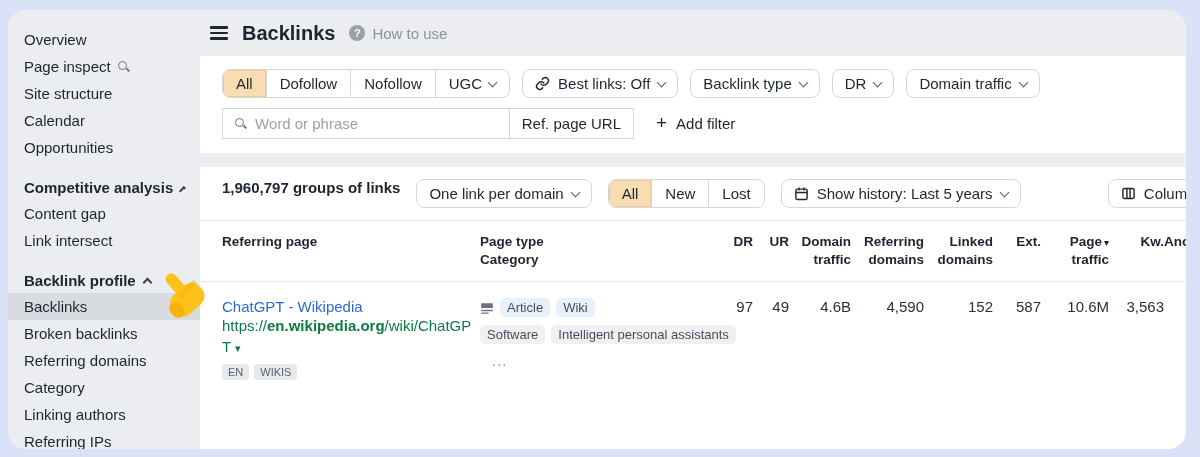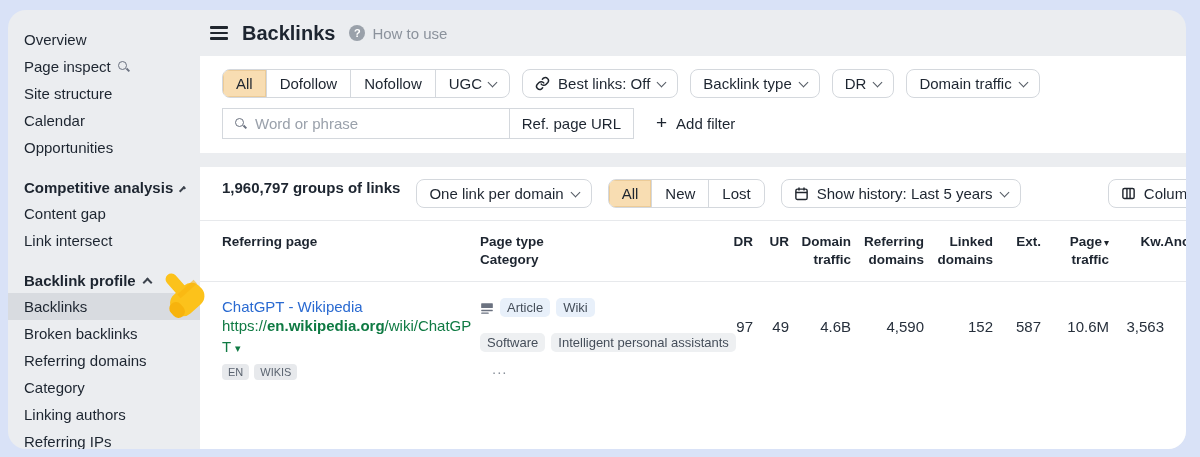--- a/index.html
+++ b/index.html
@@ -58,32 +58,32 @@
   .columns-btn{margin-left:auto;margin-right:-30px;}
   .icon-svg{flex:none;display:block;}
   .tbl{font-size:15px;}
   .tbl-header,.tbl-row{display:grid;grid-template-columns:258px 228px 45px 36px 62px 73px 69px 48px 68px 55px 60px;
     padding-left:22px;}
   .tbl-header{border-top:1px solid #e7e9ec;border-bottom:1px solid #e7e9ec;padding-top:12px;padding-bottom:12px;
     font-size:13.5px;font-weight:700;line-height:1.35;}
   .th.num,.td.num{text-align:right;}
   .sort-tri{font-size:10px;color:#20262e;margin-left:2px;}
   .tbl-row{padding-top:16px;}
-  .td.num{color:#27303c;margin-top:20px;}
+  .td.num{color:#27303c;}
   .num-link{color:var(--link-blue);cursor:pointer;}
   .rp-title{color:var(--link-blue);cursor:pointer;margin-bottom:1px;}
   .rp-url{color:var(--url-green);word-break:break-all;line-height:1.35;cursor:pointer;}
   .rp-url b{font-weight:700;}
   .url-caret{font-size:11px;}
   .chip{display:inline-block;font-size:13px;padding:2px 7px;border-radius:5px;background:#eef0f2;color:#454e5a;white-space:nowrap;}
   .chip.blue{background:#e8f0fa;}
   .chip.small{font-size:11px;padding:2px 6px;background:#e7e9ec;color:#5b6470;border-radius:4px;}
   .tags-row{margin-top:7px;display:flex;gap:5px;}
   .pt-row{display:flex;align-items:center;gap:6px;}
-  .pt-row + .pt-row{margin-top:16px;}
+  .pt-row + .pt-row{margin-top:8px;}
   .more-dots{color:#8b929c;margin-top:8px;padding-left:12px;letter-spacing:1px;cursor:pointer;}
   .pt-cell{padding-right:14px;}
   
   .hand{position:absolute;left:150px;top:256px;width:62px;height:64px;z-index:6;pointer-events:none;}
 </style>
 </head>
 <body>
 
 <div class="window">
 

